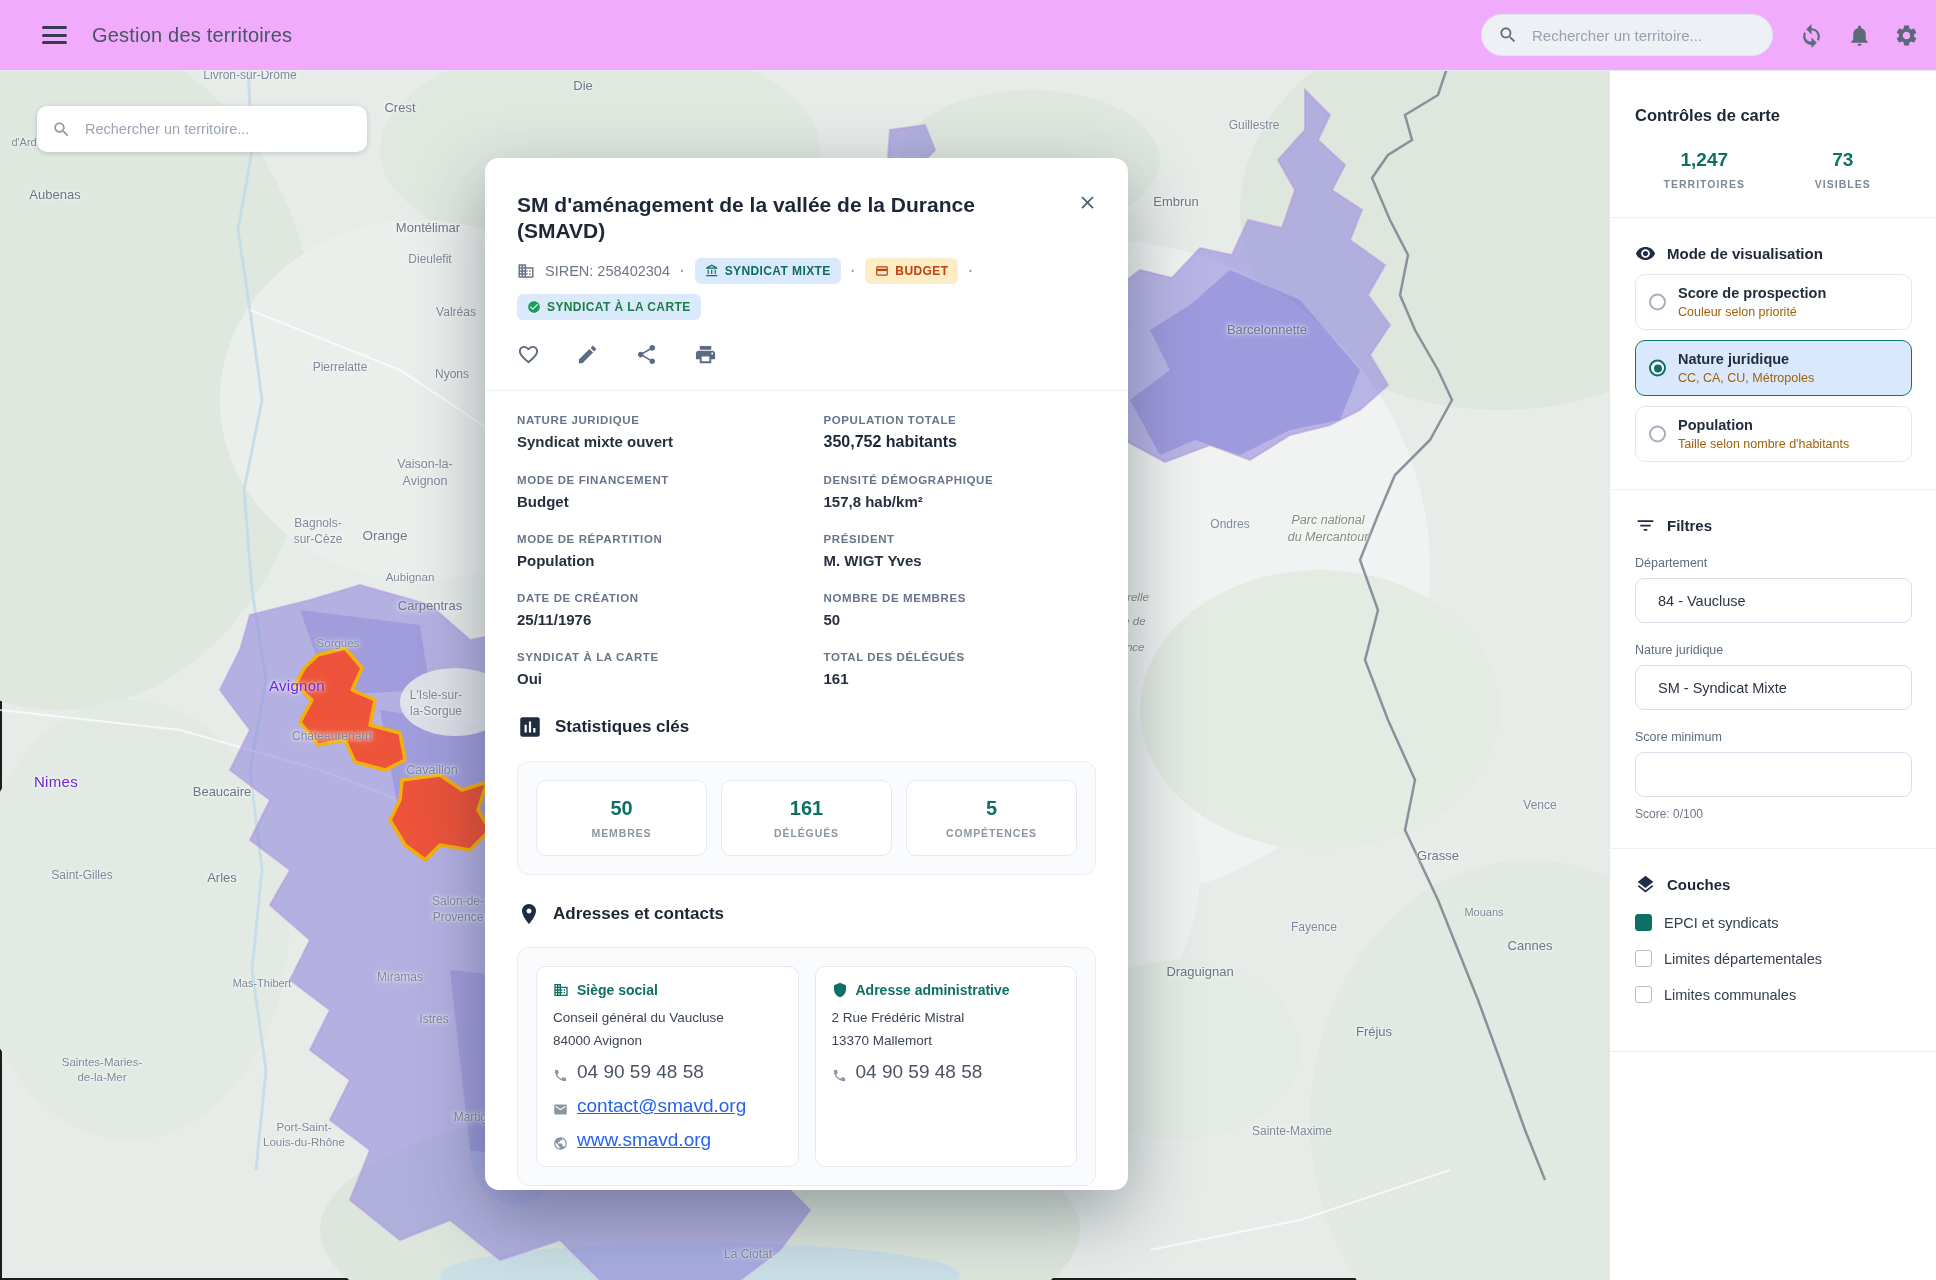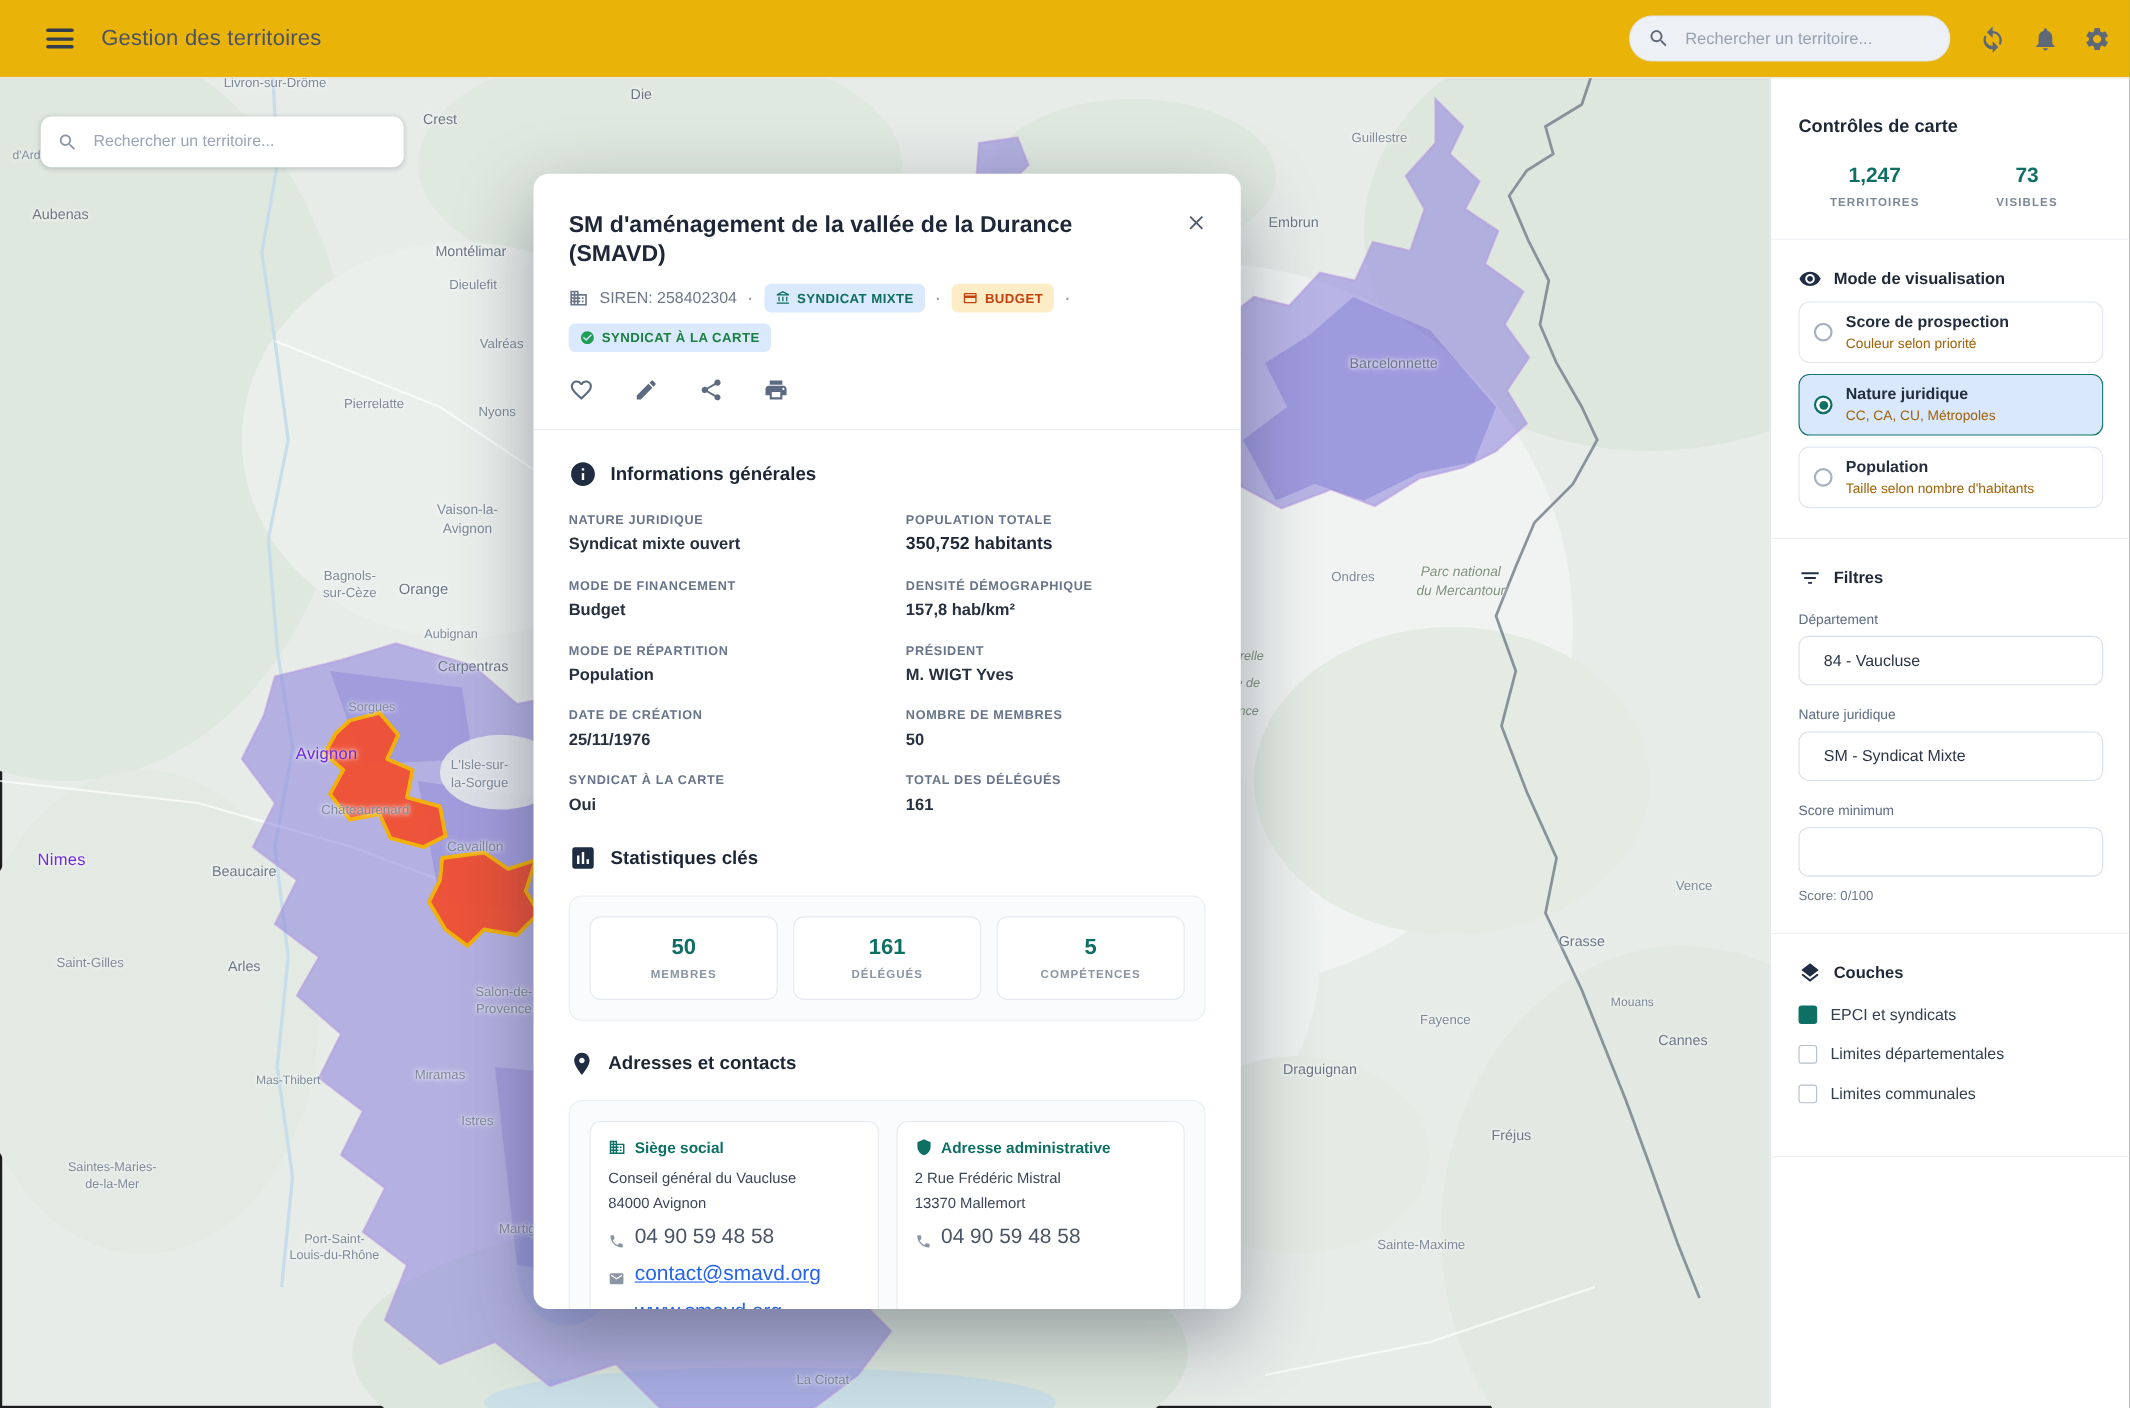--- a/index.html
+++ b/index.html
@@ -2,21 +2,21 @@
 <html><head>
 <meta charset="utf-8">
 <style>
   html,body{margin:0;padding:0;background:#ffffff;}
   .stage{position:relative;width:1936px;height:1280px;overflow:hidden;background:#e7ece9;
          font-family:"Liberation Sans",sans-serif;outline:2px solid #1d1d1f;outline-offset:-2px;}
   .ico{display:inline-block;flex:none;}
   .ico svg{width:100%;height:100%;display:block;fill:currentColor;}
 
   
-  .header{position:absolute;top:0;left:0;width:1936px;height:70px;background:#eab308;
+  .header{position:absolute;top:0;left:0;width:1936px;height:70px;background:#f0abfc;
           border-bottom:1px solid #eae8f0;z-index:30;display:flex;align-items:center;}
   .burger{margin-left:42px;width:25px;cursor:pointer;}
   .burger span{display:block;height:3px;background:#333d4e;border-radius:2px;margin:4.5px 0;}
   .app-title{margin-left:25px;font-size:20px;color:#4a5363;font-weight:500;letter-spacing:.2px;}
   .hsearch{position:absolute;left:1481px;top:14px;width:292px;height:42px;border-radius:21px;
            background:#edf0f5;border:1px solid #e1e5ec;display:flex;align-items:center;
            padding:0 16px;box-sizing:border-box;}
   .hsearch .ico{width:20px;height:20px;color:#5d6878;}
   .hsearch input{border:none;background:transparent;outline:none;margin-left:12px;font-size:15px;
                  color:#333;width:210px;font-family:inherit;}
@@ -320,28 +320,20 @@
         </span>
       <span class="ico">
           <svg viewBox="0 0 24 24">
             <path d="M19 8H5c-1.66 0-3 1.34-3 3v6h4v4h12v-4h4v-6c0-1.66-1.34-3-3-3zm-3 11H8v-5h8v5zm3-7c-.55 0-1-.45-1-1s.45-1 1-1 1 .45 1 1-.45 1-1 1zm-1-9H6v4h12V3z"></path>
           </svg>
         </span>
     </div>
 
     <div class="m-div"></div>
 
-    <div class="sec">
-      <span class="ico sic">
-          <svg viewBox="0 0 24 24">
-            <path d="M12 2C6.48 2 2 6.48 2 12s4.48 10 10 10 10-4.48 10-10S17.52 2 12 2zm1 15h-2v-6h2v6zm0-8h-2V7h2v2z"></path>
-          </svg>
-        </span>
-      <span class="sec-title">Informations générales</span>
-    </div>
     <div class="igrid" id="info-grid">
         <div class="info-cell">
           <div class="ilabel">NATURE JURIDIQUE</div>
           <div class="ivalue">Syndicat mixte ouvert</div>
         </div>
         <div class="info-cell">
           <div class="ilabel">POPULATION TOTALE</div>
           <div class="ivalue strong">350,752 habitants</div>
         </div>
         <div class="info-cell">

